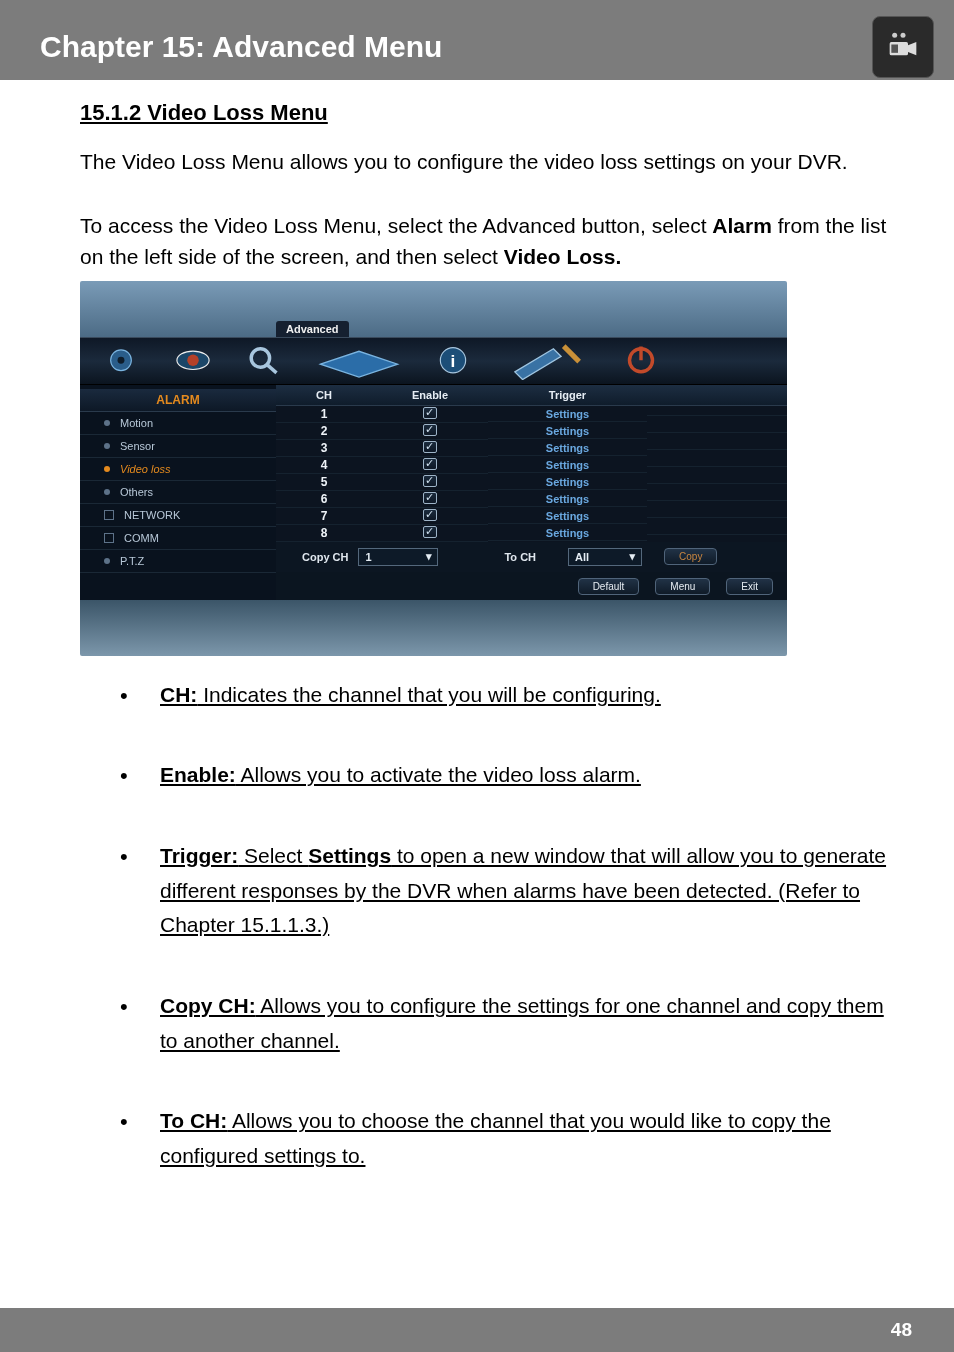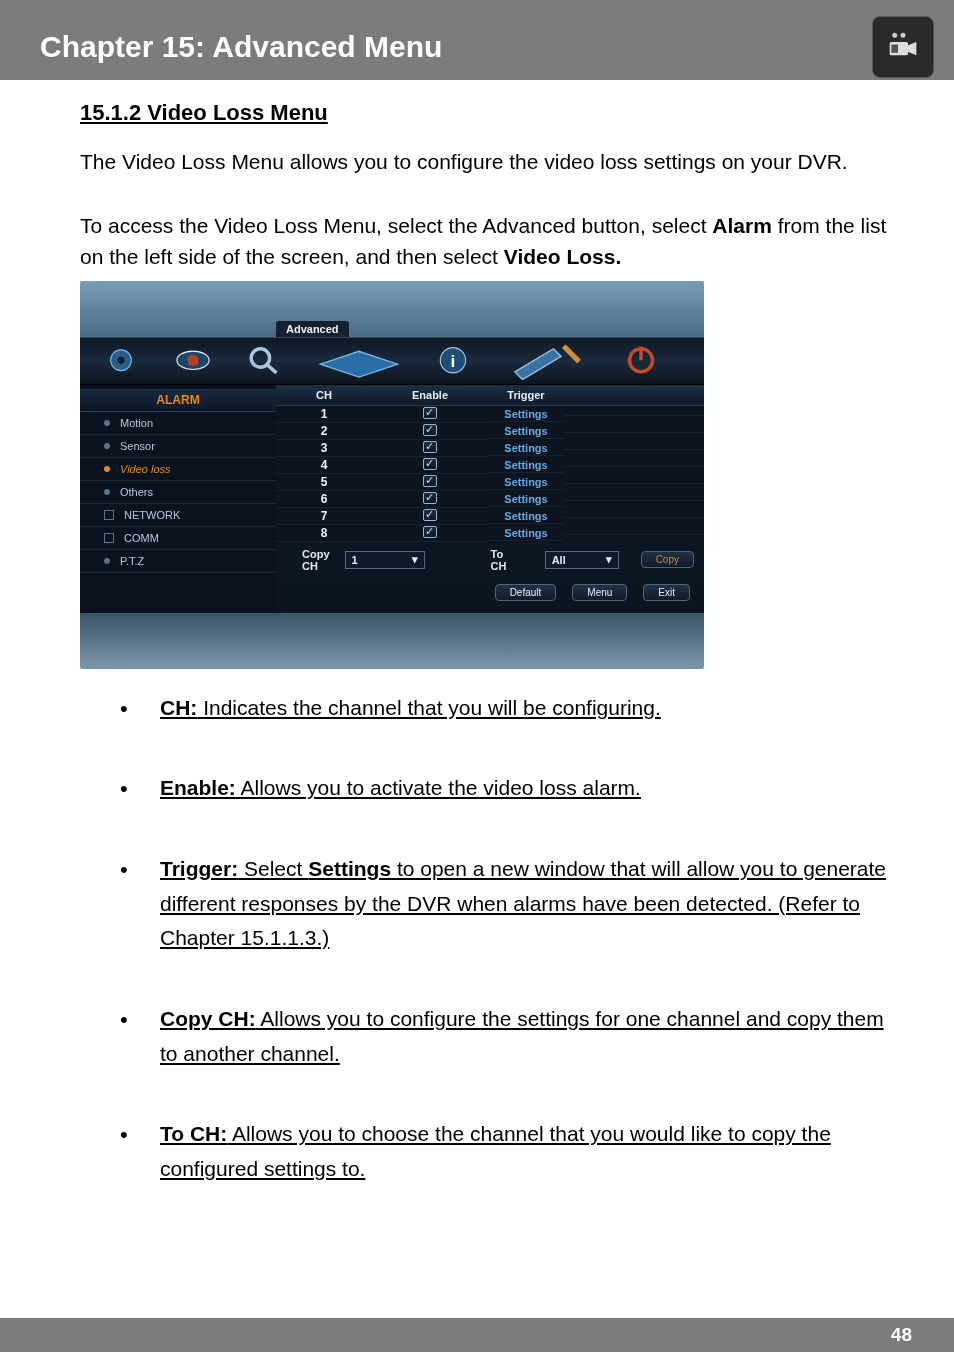--- a/index.html
+++ b/index.html
@@ -49,21 +49,21 @@
   }
   .instr-para {
     font-size: 21px;
     line-height: 1.5;
     margin-bottom: 4px;
   }
   .bold { font-weight: bold; }
 
   
   .dvr-shot {
-    width: 624px;
+    width: 707px;
     margin: 8px 0 22px 0;
     position: relative;
     border-radius: 2px;
     overflow: hidden;
     font-family: Arial, sans-serif;
   }
   .dvr-bg-top {
     height: 56px;
     background: linear-gradient(180deg,#7a9bb7 0%, #4c6b85 100%);
     position: relative;
@@ -186,21 +186,21 @@
   .dvr-dd-wide{ min-width:80px; }
   .dvr-btn{
     background:linear-gradient(180deg,#213246,#0f1b28);
     border:1px solid #50647a;
     font-size:10px;color:#e6ecf2;
     padding:2px 14px;border-radius:4px;
   }
   .dvr-btn.copy{ color:#c88640;}
   .dvr-footer2{
     display:flex;justify-content:flex-end;gap:16px;
-    padding:6px 14px 12px 0;font-size:11px;
+    padding:6px 14px 5px 0;font-size:11px;
     background:#0b1520;
   }
   .dvr-bottom{
     height:56px;
     background:linear-gradient(180deg,#3b5568 0%, #7c97ab 100%);
   }
 
   
   ul.feat { list-style:none; margin:20px 0 0 40px; }
   ul.feat li {
@@ -212,21 +212,21 @@
     text-decoration:underline;
   }
   ul.feat li::before{
     content:"•";
     position:absolute;left:0;top:0;
     font-size:22px;
   }
   .footer-bar{
     position:absolute;
     bottom:0;left:0;right:0;
-    height:34px;
+    height:44px;
     background:#7c7c7c;
     color:#fff;
     font-weight:bold;
     font-size:19px;
     display:flex;align-items:center;justify-content:flex-end;
     padding-right:42px;
   }
 </style>
 </head>
 <body>

